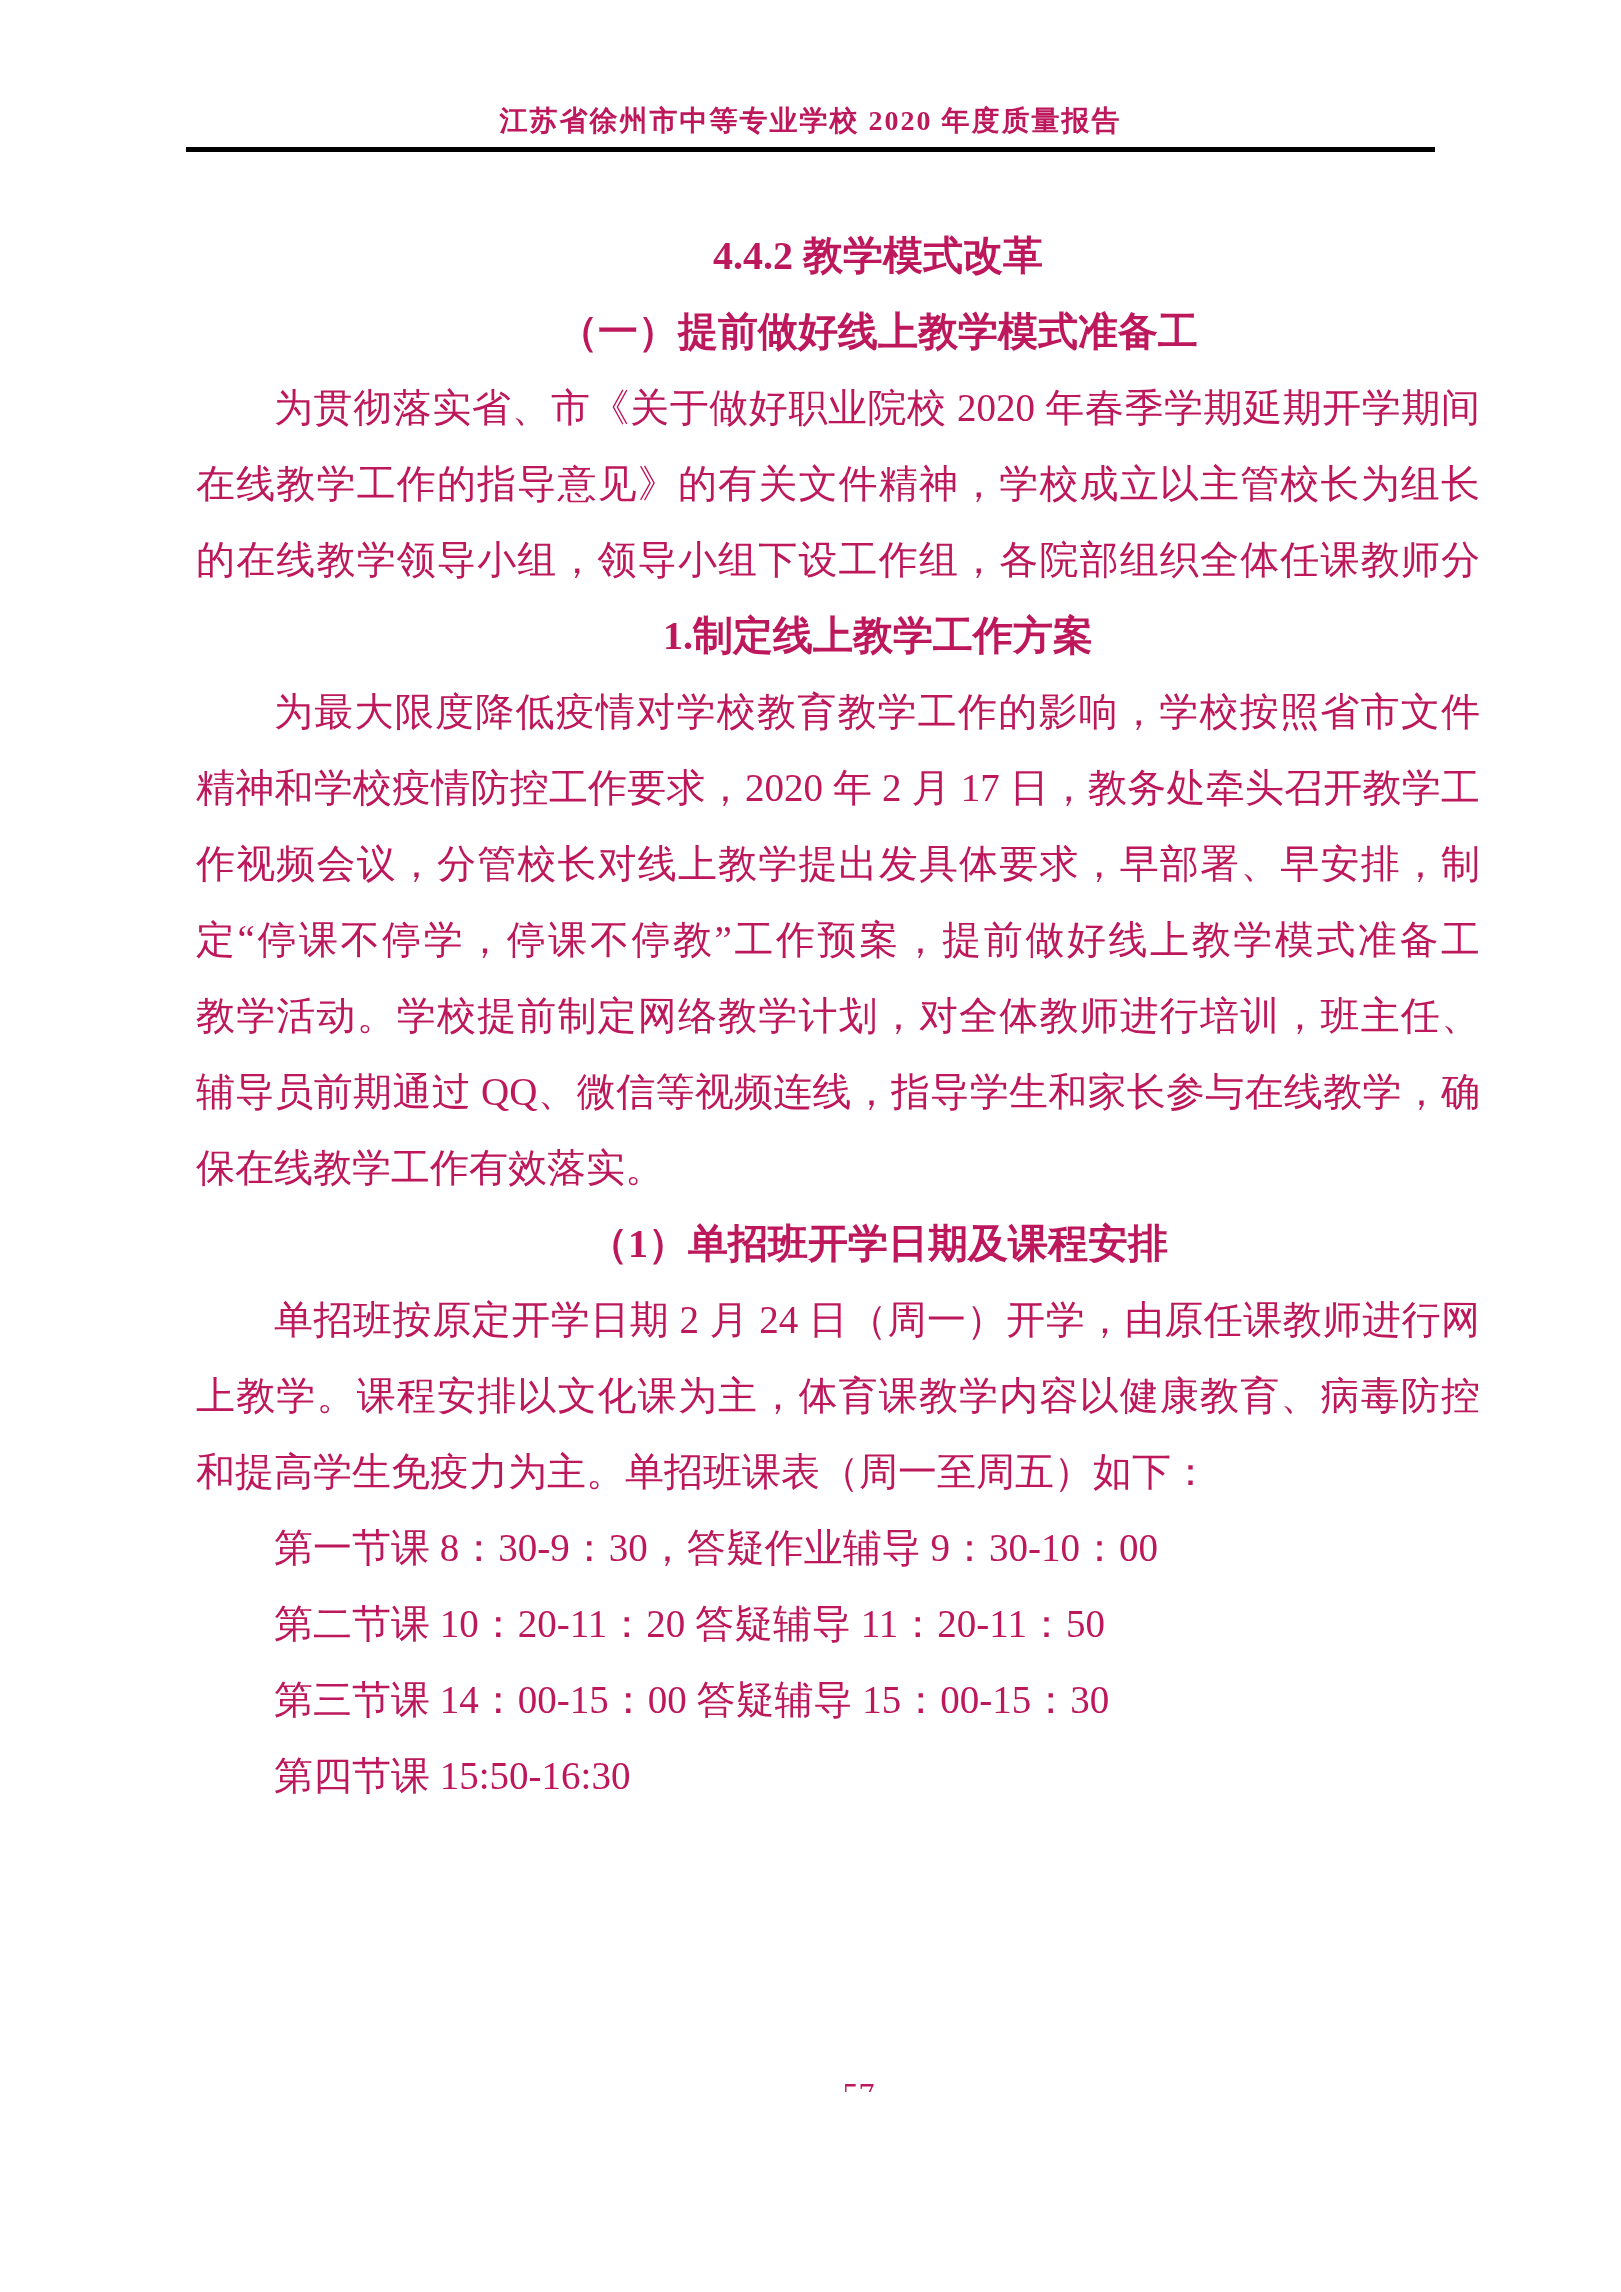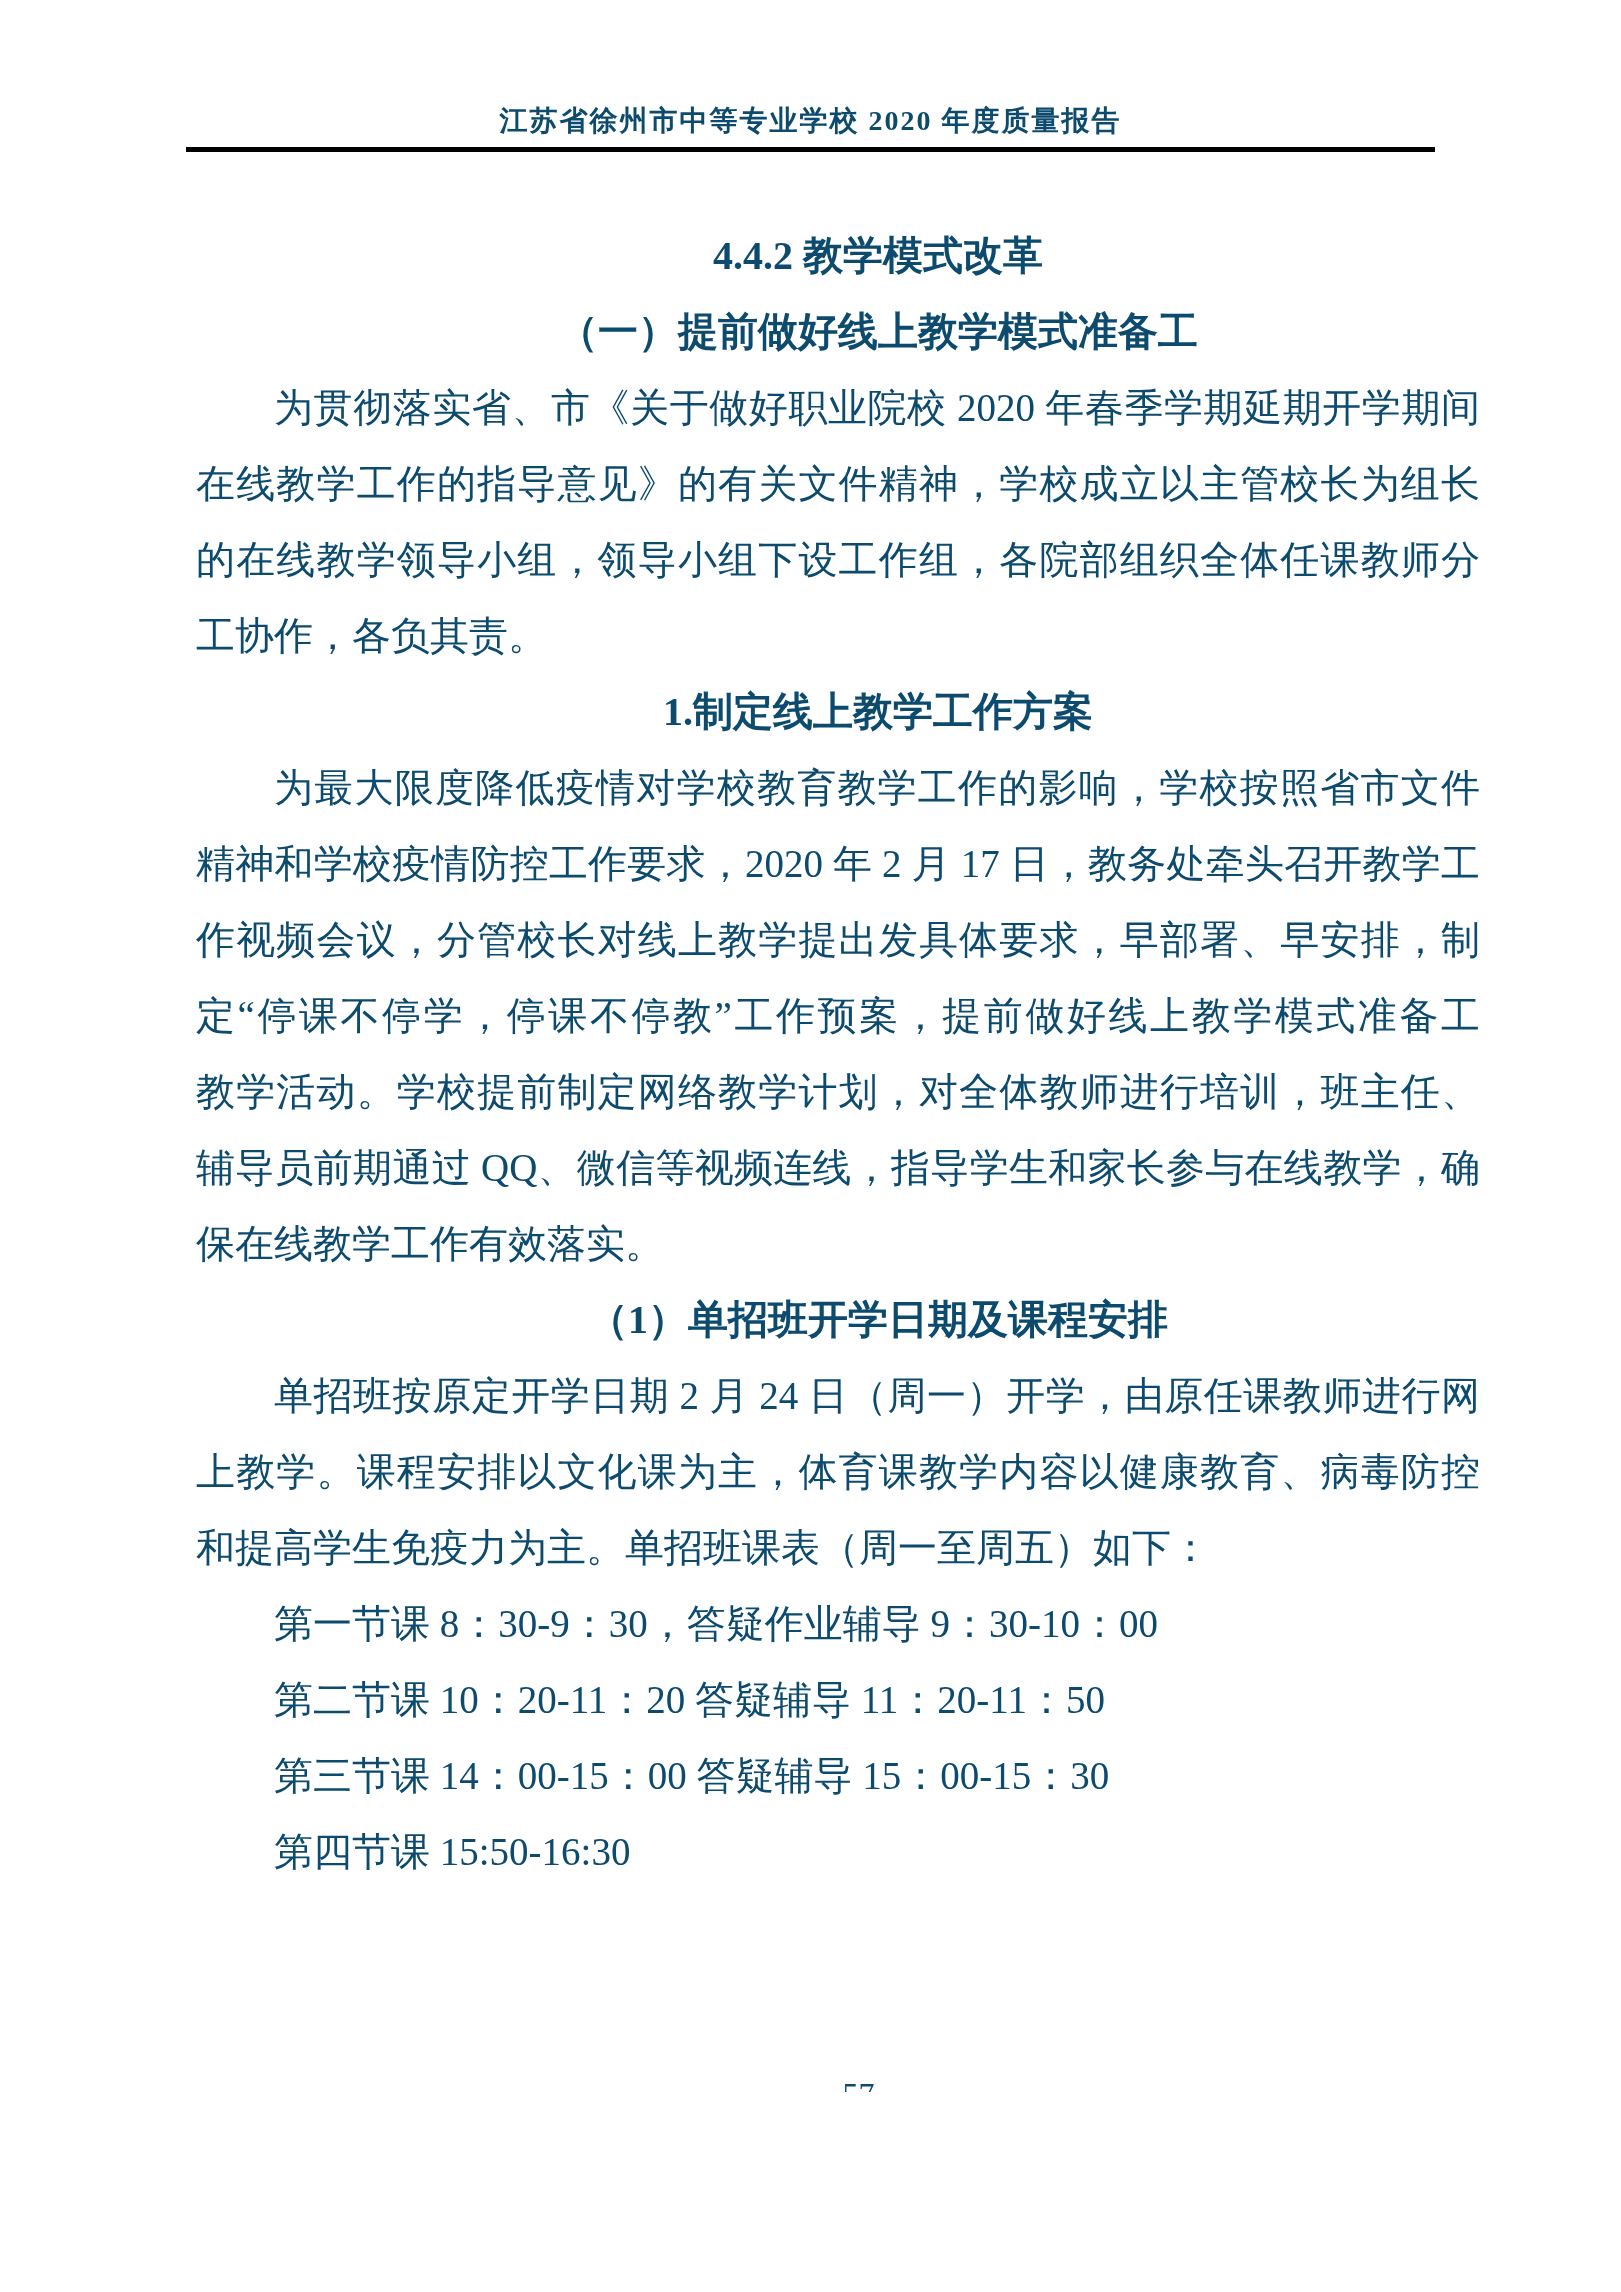--- a/index.html
+++ b/index.html
@@ -5,21 +5,21 @@
   html, body {
     margin: 0;
     padding: 0;
     background: #ffffff;
   }
   .page {
     position: relative;
     width: 1621px;
     height: 2092px;
     background: #ffffff;
-    color: #0c4a6e;
+    color: #be185d;
     font-family: "Liberation Serif", "DejaVu Serif", serif;
     overflow: hidden;
   }
   .hdr-title {
     position: absolute;
     top: 102px;
     left: 0;
     width: 100%;
     text-align: center;
     font-size: 28px;
@@ -82,21 +82,20 @@
   <div class="hdr-title">江苏省徐州市中等专业学校 2020 年度质量报告</div>
   <div class="hdr-rule"></div>
 
   <div class="doc-body">
     <div class="row heading">4.4.2 教学模式改革</div>
     <div class="row heading">（一）提前做好线上教学模式准备工</div>
 
     <div class="row jline indent">为贯彻落实省、市《关于做好职业院校 2020 年春季学期延期开学期间</div>
     <div class="row jline">在线教学工作的指导意见》的有关文件精神，学校成立以主管校长为组长</div>
     <div class="row jline">的在线教学领导小组，领导小组下设工作组，各院部组织全体任课教师分</div>
-    <div class="row lline">工协作，各负其责。</div>
 
     <div class="row heading">1.制定线上教学工作方案</div>
 
     <div class="row jline indent">为最大限度降低疫情对学校教育教学工作的影响，学校按照省市文件</div>
     <div class="row jline">精神和学校疫情防控工作要求，2020 年 2 月 17 日，教务处牵头召开教学工</div>
     <div class="row jline">作视频会议，分管校长对线上教学提出发具体要求，早部署、早安排，制</div>
     <div class="row jline">定“停课不停学，停课不停教”工作预案，提前做好线上教学模式准备工</div>
     <div class="row jline">教学活动。学校提前制定网络教学计划，对全体教师进行培训，班主任、</div>
     <div class="row jline">辅导员前期通过 QQ、微信等视频连线，指导学生和家长参与在线教学，确</div>
     <div class="row lline">保在线教学工作有效落实。</div>

